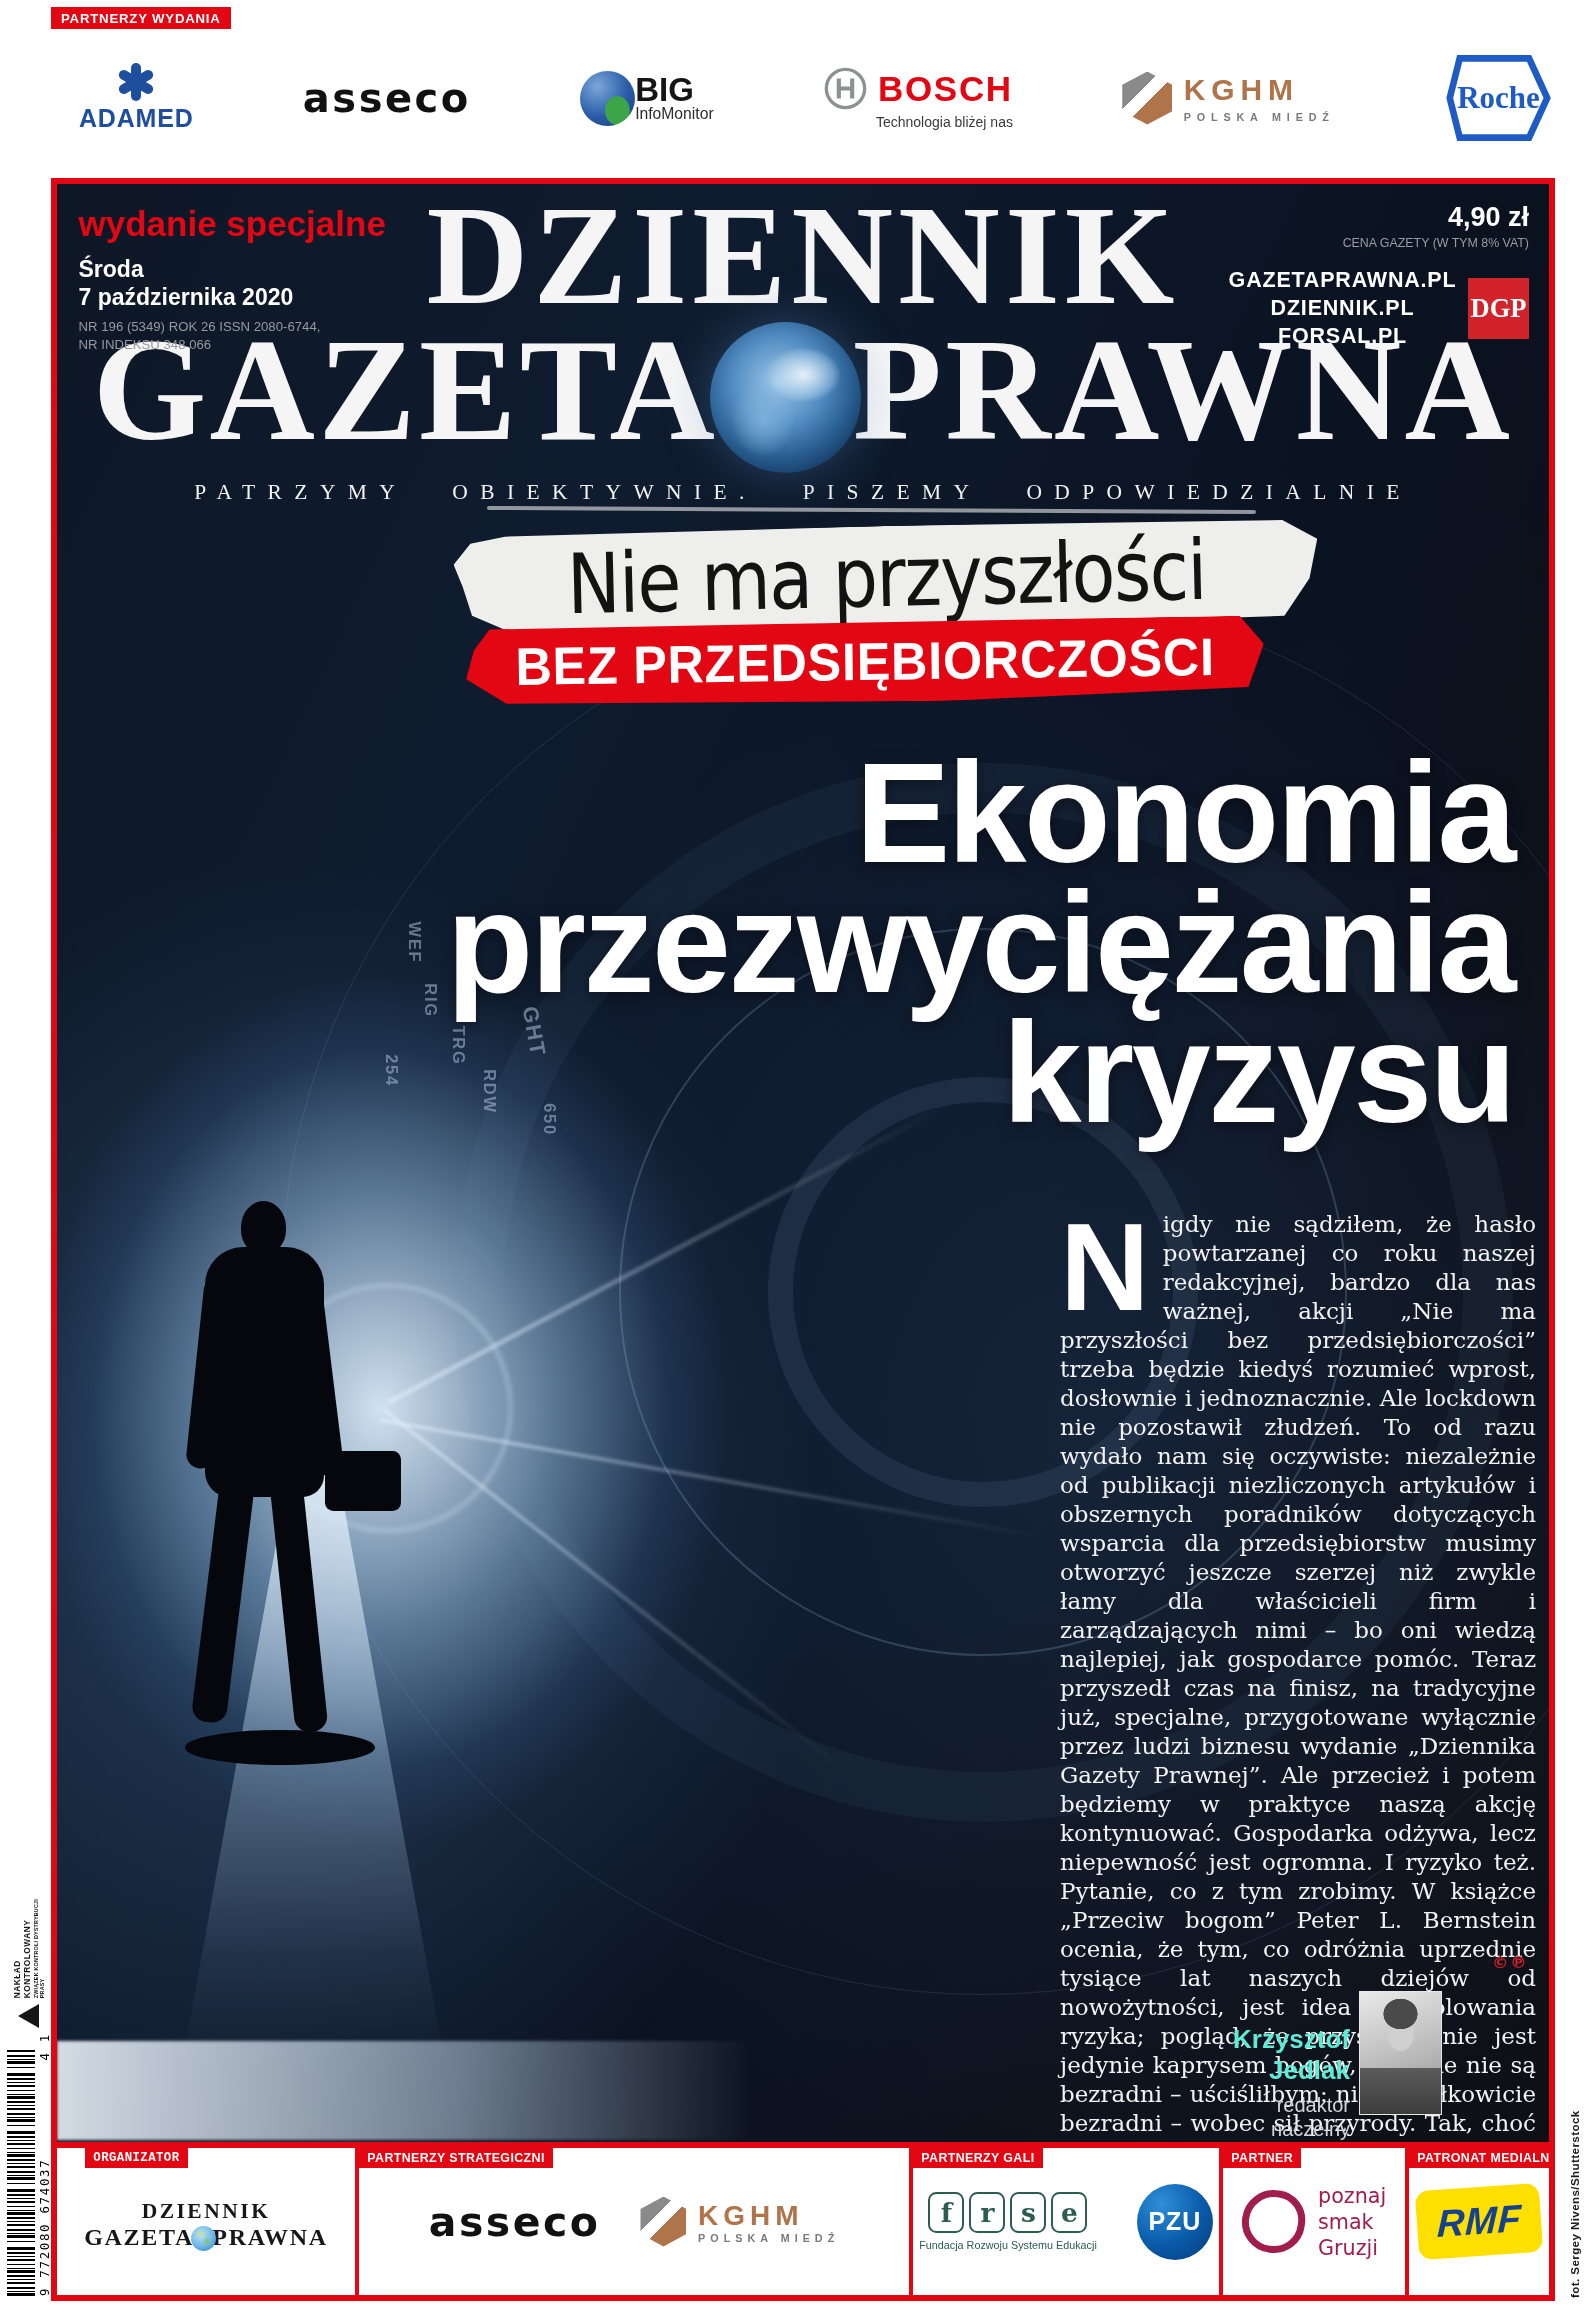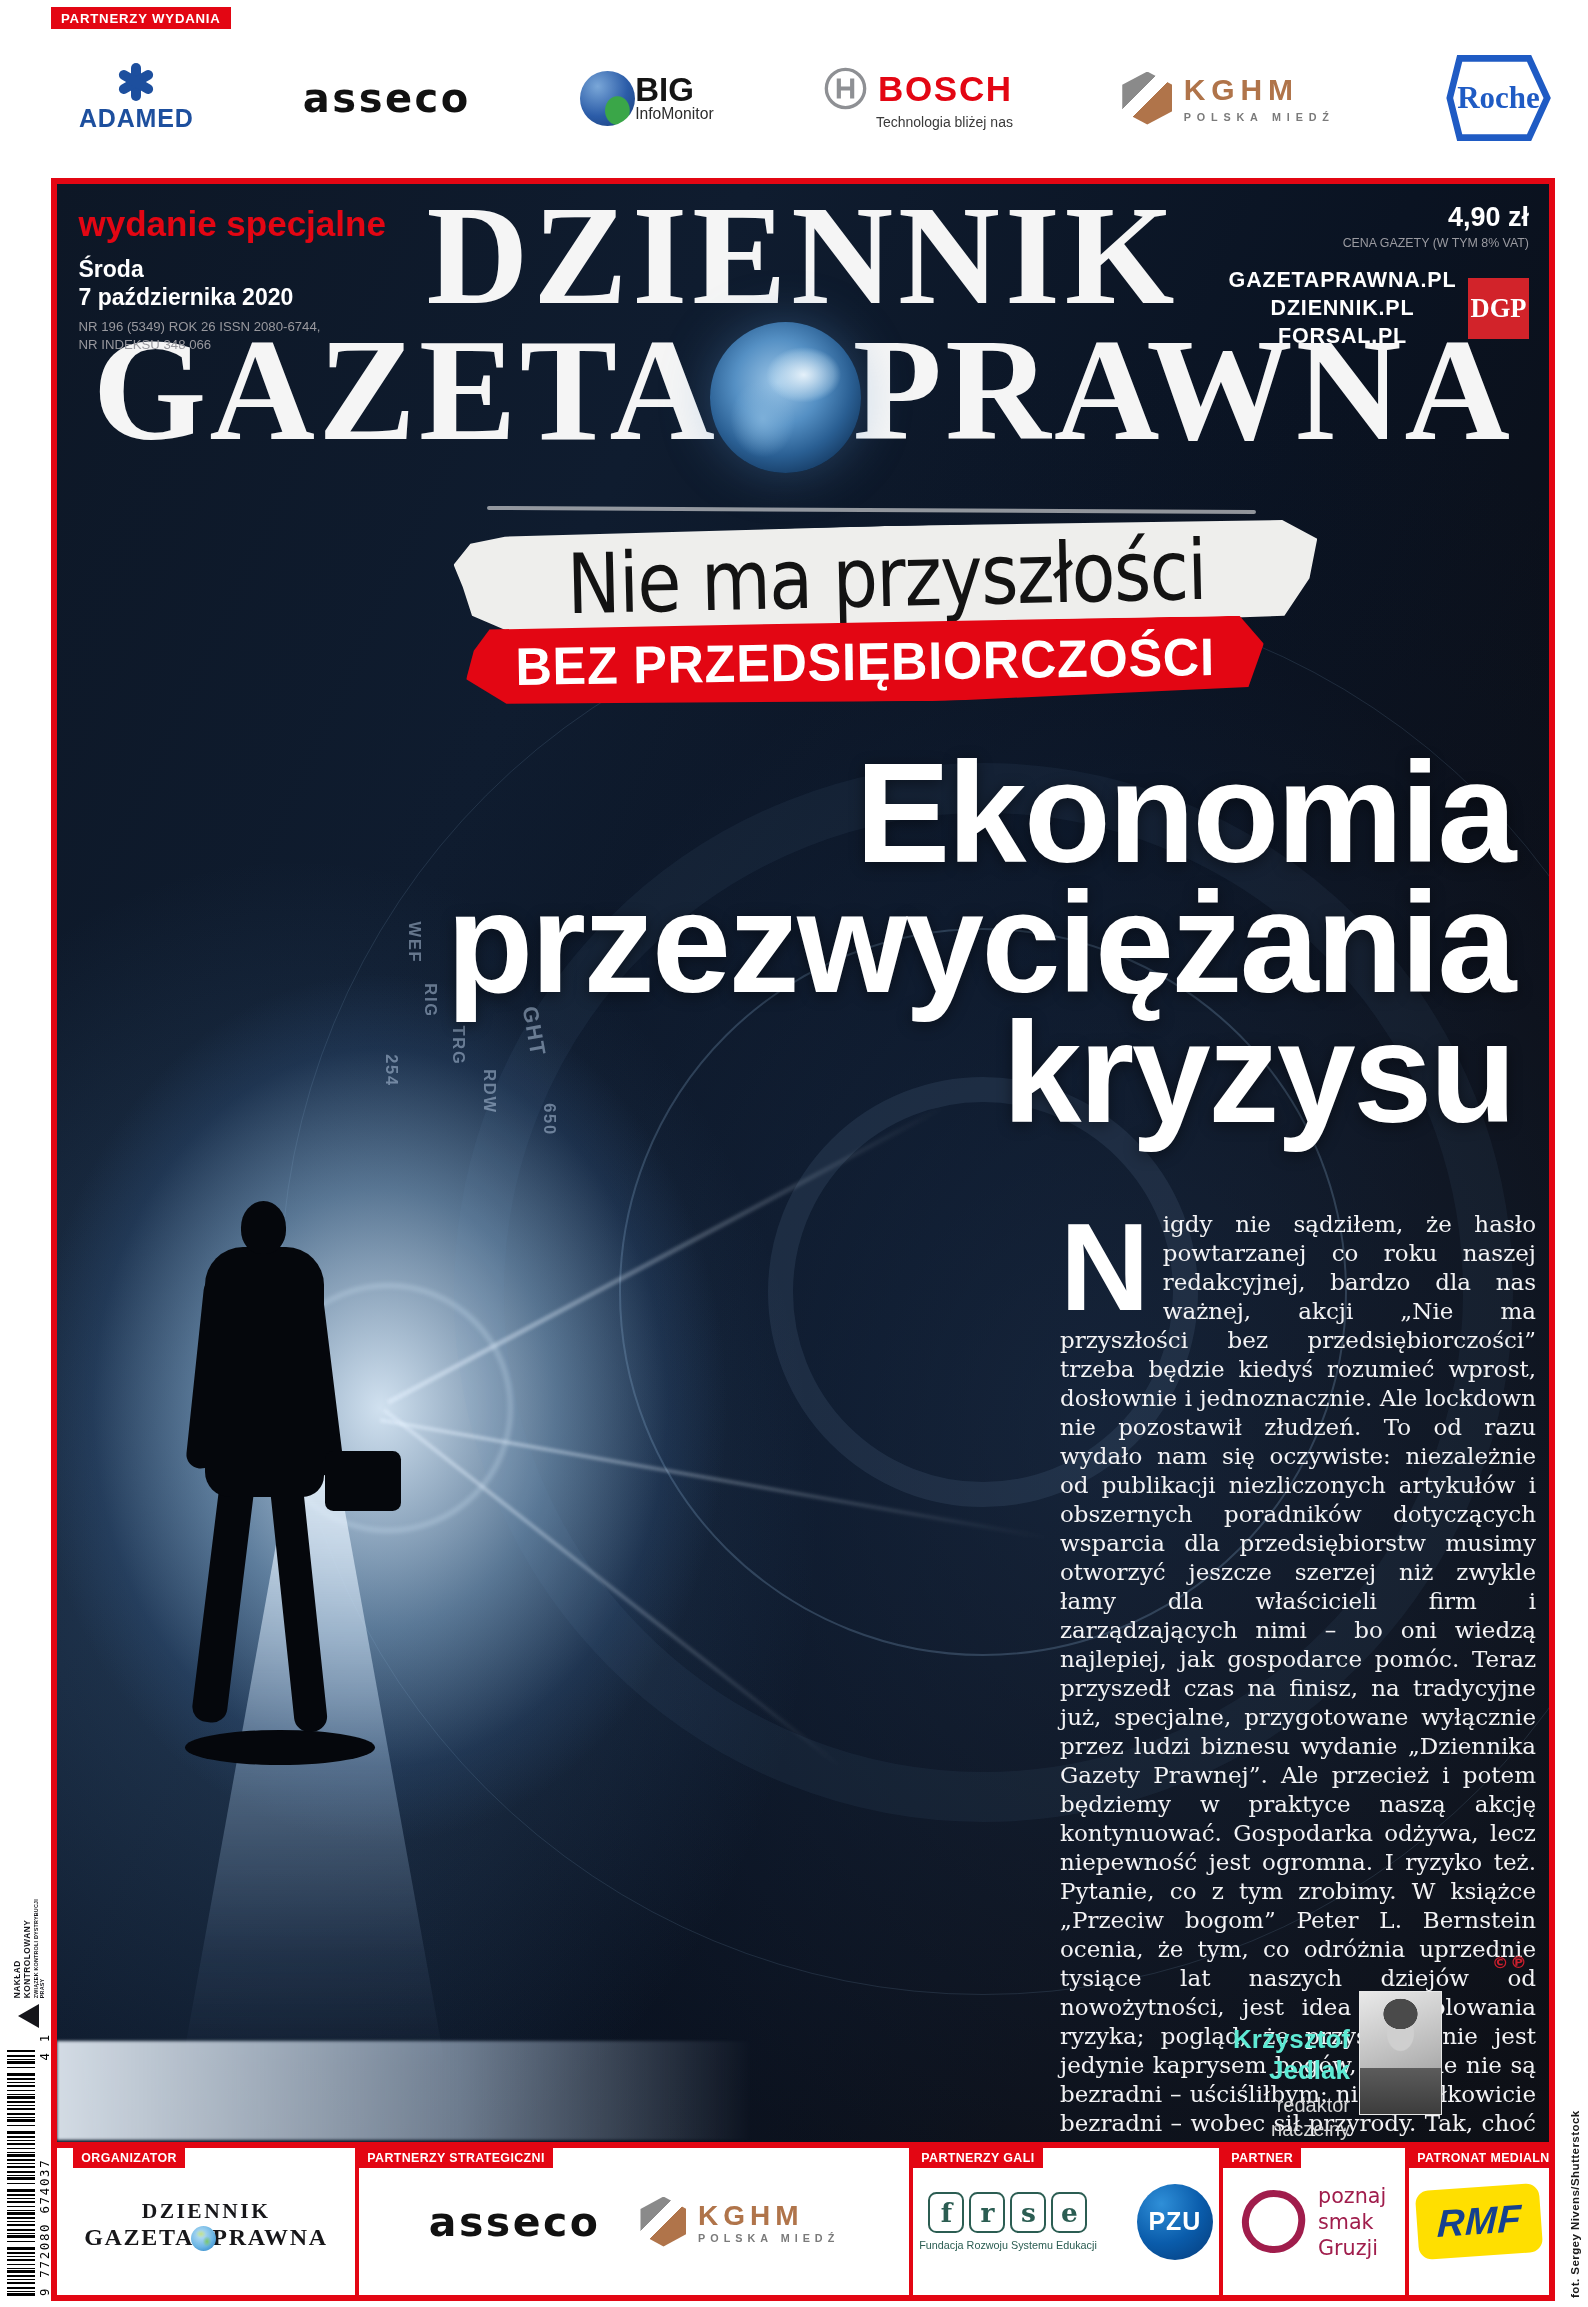--- a/index.html
+++ b/index.html
@@ -183,21 +183,21 @@
 
   
   .bottom-bar { position:absolute; left:0; right:0; bottom:0; height:153px; z-index:7;
     border-top:6.6px solid #e30613; display:flex; background:#e30613; }
   .bb-cell { position:relative; background:#fff; border-right:4.1px solid #e30613;
     display:flex; align-items:center; justify-content:center; gap:40px; }
   .bb-cell:last-child { border-right:none; }
   .c1 { width:302px; } .c2 { width:554px; } .c3 { width:310px; } .c4 { width:186px; } .c5 { flex:1; }
   .bb-label { position:absolute; top:0; left:0; background:#e30613; color:#fff;
     font:700 12.4px "Liberation Sans", sans-serif; letter-spacing:0.4px; padding:2.5px 8.3px 3.3px; white-space:nowrap; }
-  .c1 .bb-label { left:16px; }
+  .c1 .bb-label { left:28px;font-family:Liberation Mono, monospace; }
   .dgp-mini { text-align:center; color:#17171a; font-family:"Liberation Serif", serif; margin-top:6.6px; }
   .dm1 { font-size:21.5px; font-weight:700; letter-spacing:2.5px; }
   .dm2 { font-size:24px; font-weight:700; letter-spacing:1.7px; display:flex; align-items:center; justify-content:center; }
   .globe-mini { display:inline-block; width:25px; height:25px; border-radius:50%; margin:0 -3.3px; position:relative; top:1.7px;
     background:
       radial-gradient(7.4px 5.8px at 40% 32%, #bfe08a, transparent 72%),
       radial-gradient(5.8px 7.4px at 64% 62%, #7bc76a, transparent 72%),
       radial-gradient(circle at 40% 35%, #bfe3f7, #6db6e4 55%, #2e86c8 90%); }
   .asseco-b { font:700 41px "DejaVu Sans", sans-serif; color:#111; letter-spacing:2.5px; }
   .kghm-b { display:flex; align-items:center; gap:11.6px; }
@@ -343,20 +343,21 @@
       </div>
     </div>
 
     <div class="masthead">
       <div class="mh1">DZIENNIK</div>
       <div class="mh2">
         <span>GAZETA</span>
         <span class="globe"></span>
         <span>PRAWNA</span>
       </div>
+      <div class="tagline">PATRZYMY OBIEKTYWNIE. PISZEMY ODPOWIEDZIALNIE</div>
     </div>
     <div class="streak"></div>
 
     <div class="banner">
       <div class="bn-white">
         <span class="bn1">Nie ma przyszłości</span>
       </div>
       <div class="bn-red">
         <span class="bn2">BEZ PRZEDSIĘBIORCZOŚCI</span>
       </div>

